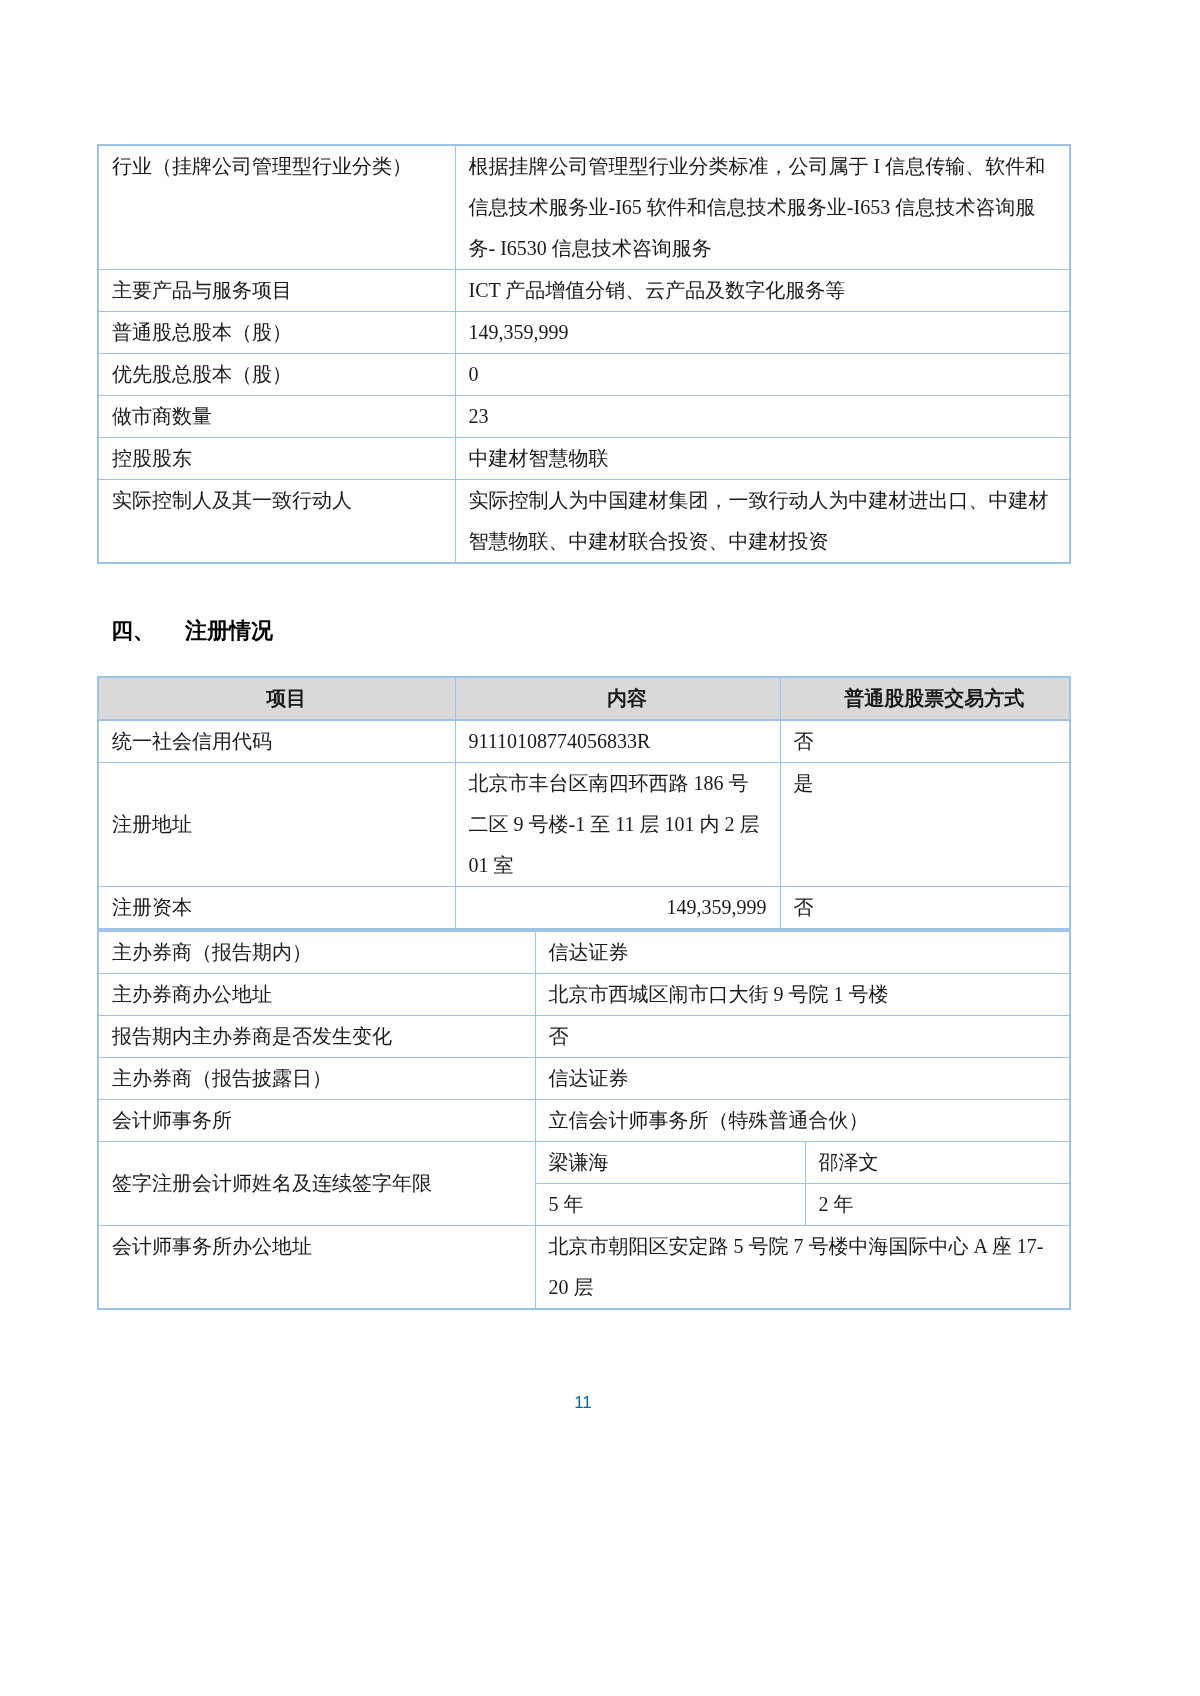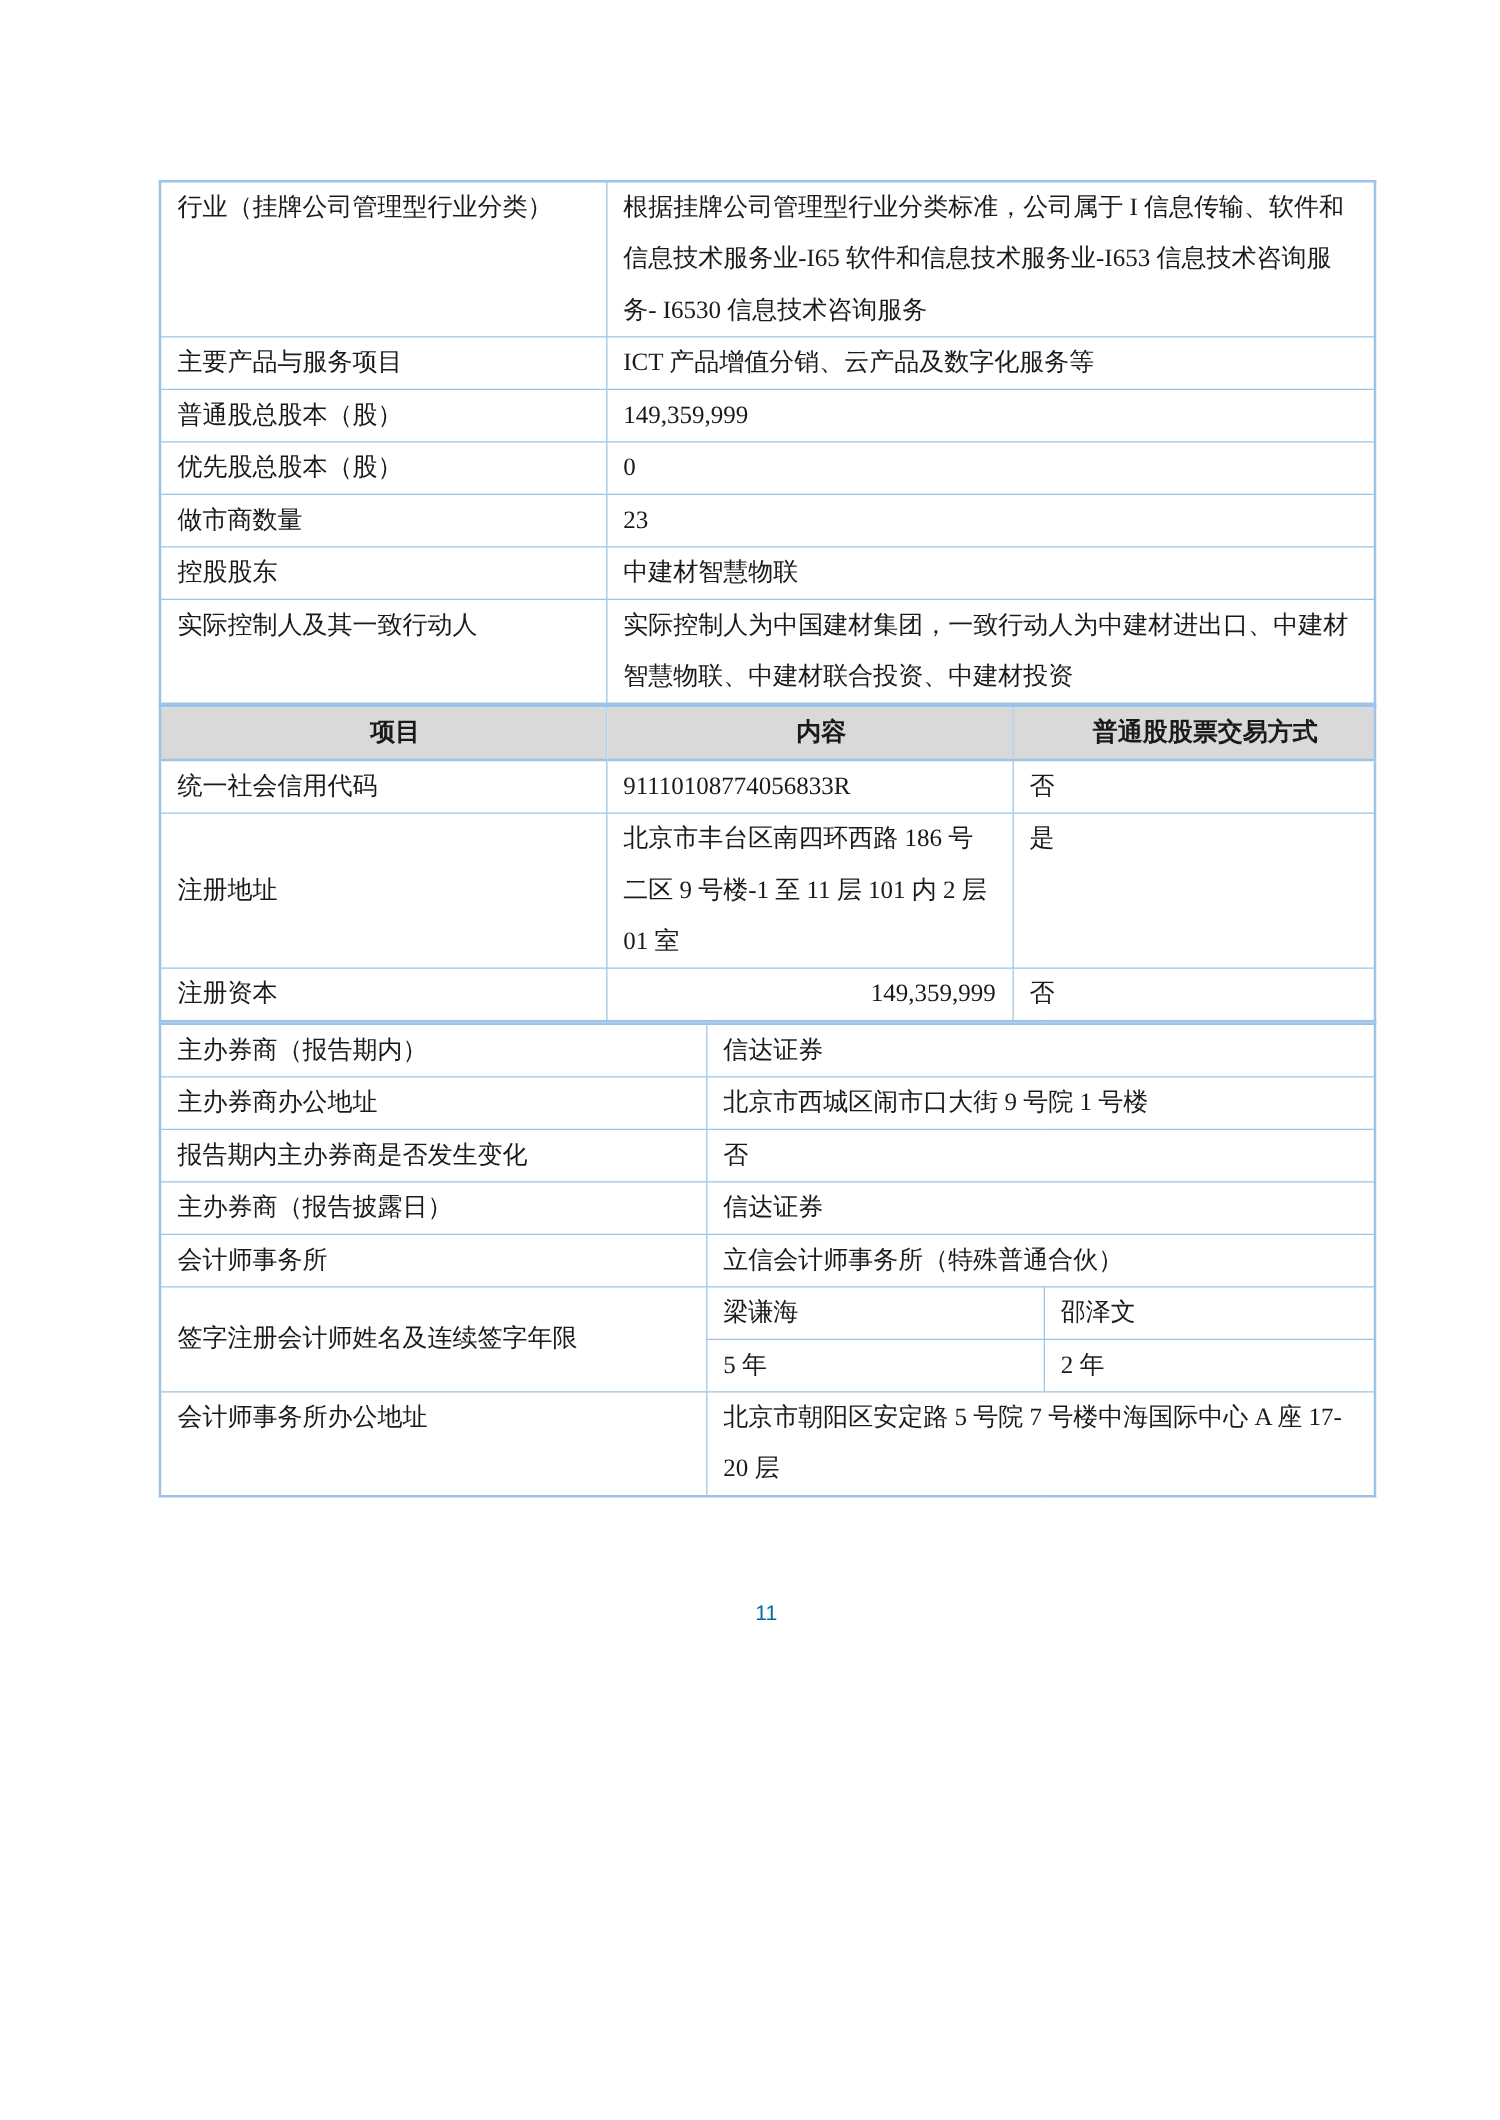--- a/index.html
+++ b/index.html
@@ -5,21 +5,21 @@
   html,body{margin:0;padding:0;}
   body{
     width:1200px;height:1696px;
     background:#ffffff;
     font-family:"Liberation Serif","DejaVu Serif",serif;
     color:#1a1a1a;
     position:relative;
   }
   .content{
     position:absolute;
-    left:127px; top:0;
+    left:97px; top:0;
     width:972px;
   }
   table{
     border-collapse:collapse;
     table-layout:fixed;
     width:972px;
   }
   td,th{
     border:1px solid #9DC3E6;
     font-size:20px;
@@ -101,20 +101,23 @@
         <td>控股股东</td>
         <td>中建材智慧物联</td>
       </tr>
       <tr class="h83">
         <td class="vtop">实际控制人及其一致行动人</td>
         <td class="vtop">实际控制人为中国建材集团，一致行动人为中建材进出口、中建材智慧物联、中建材联合投资、中建材投资</td>
       </tr>
     </tbody>
   </table>
 
+  <div class="heading heading1">
+    <span class="no">四、</span><span>注册情况</span>
+  </div>
 
   <table class="doc t2">
     <colgroup>
         <col style="width:357px">
         <col style="width:325px">
         <col style="width:290px">
       </colgroup>
     <thead>
       <tr class="h42">
         <td>项目</td>

